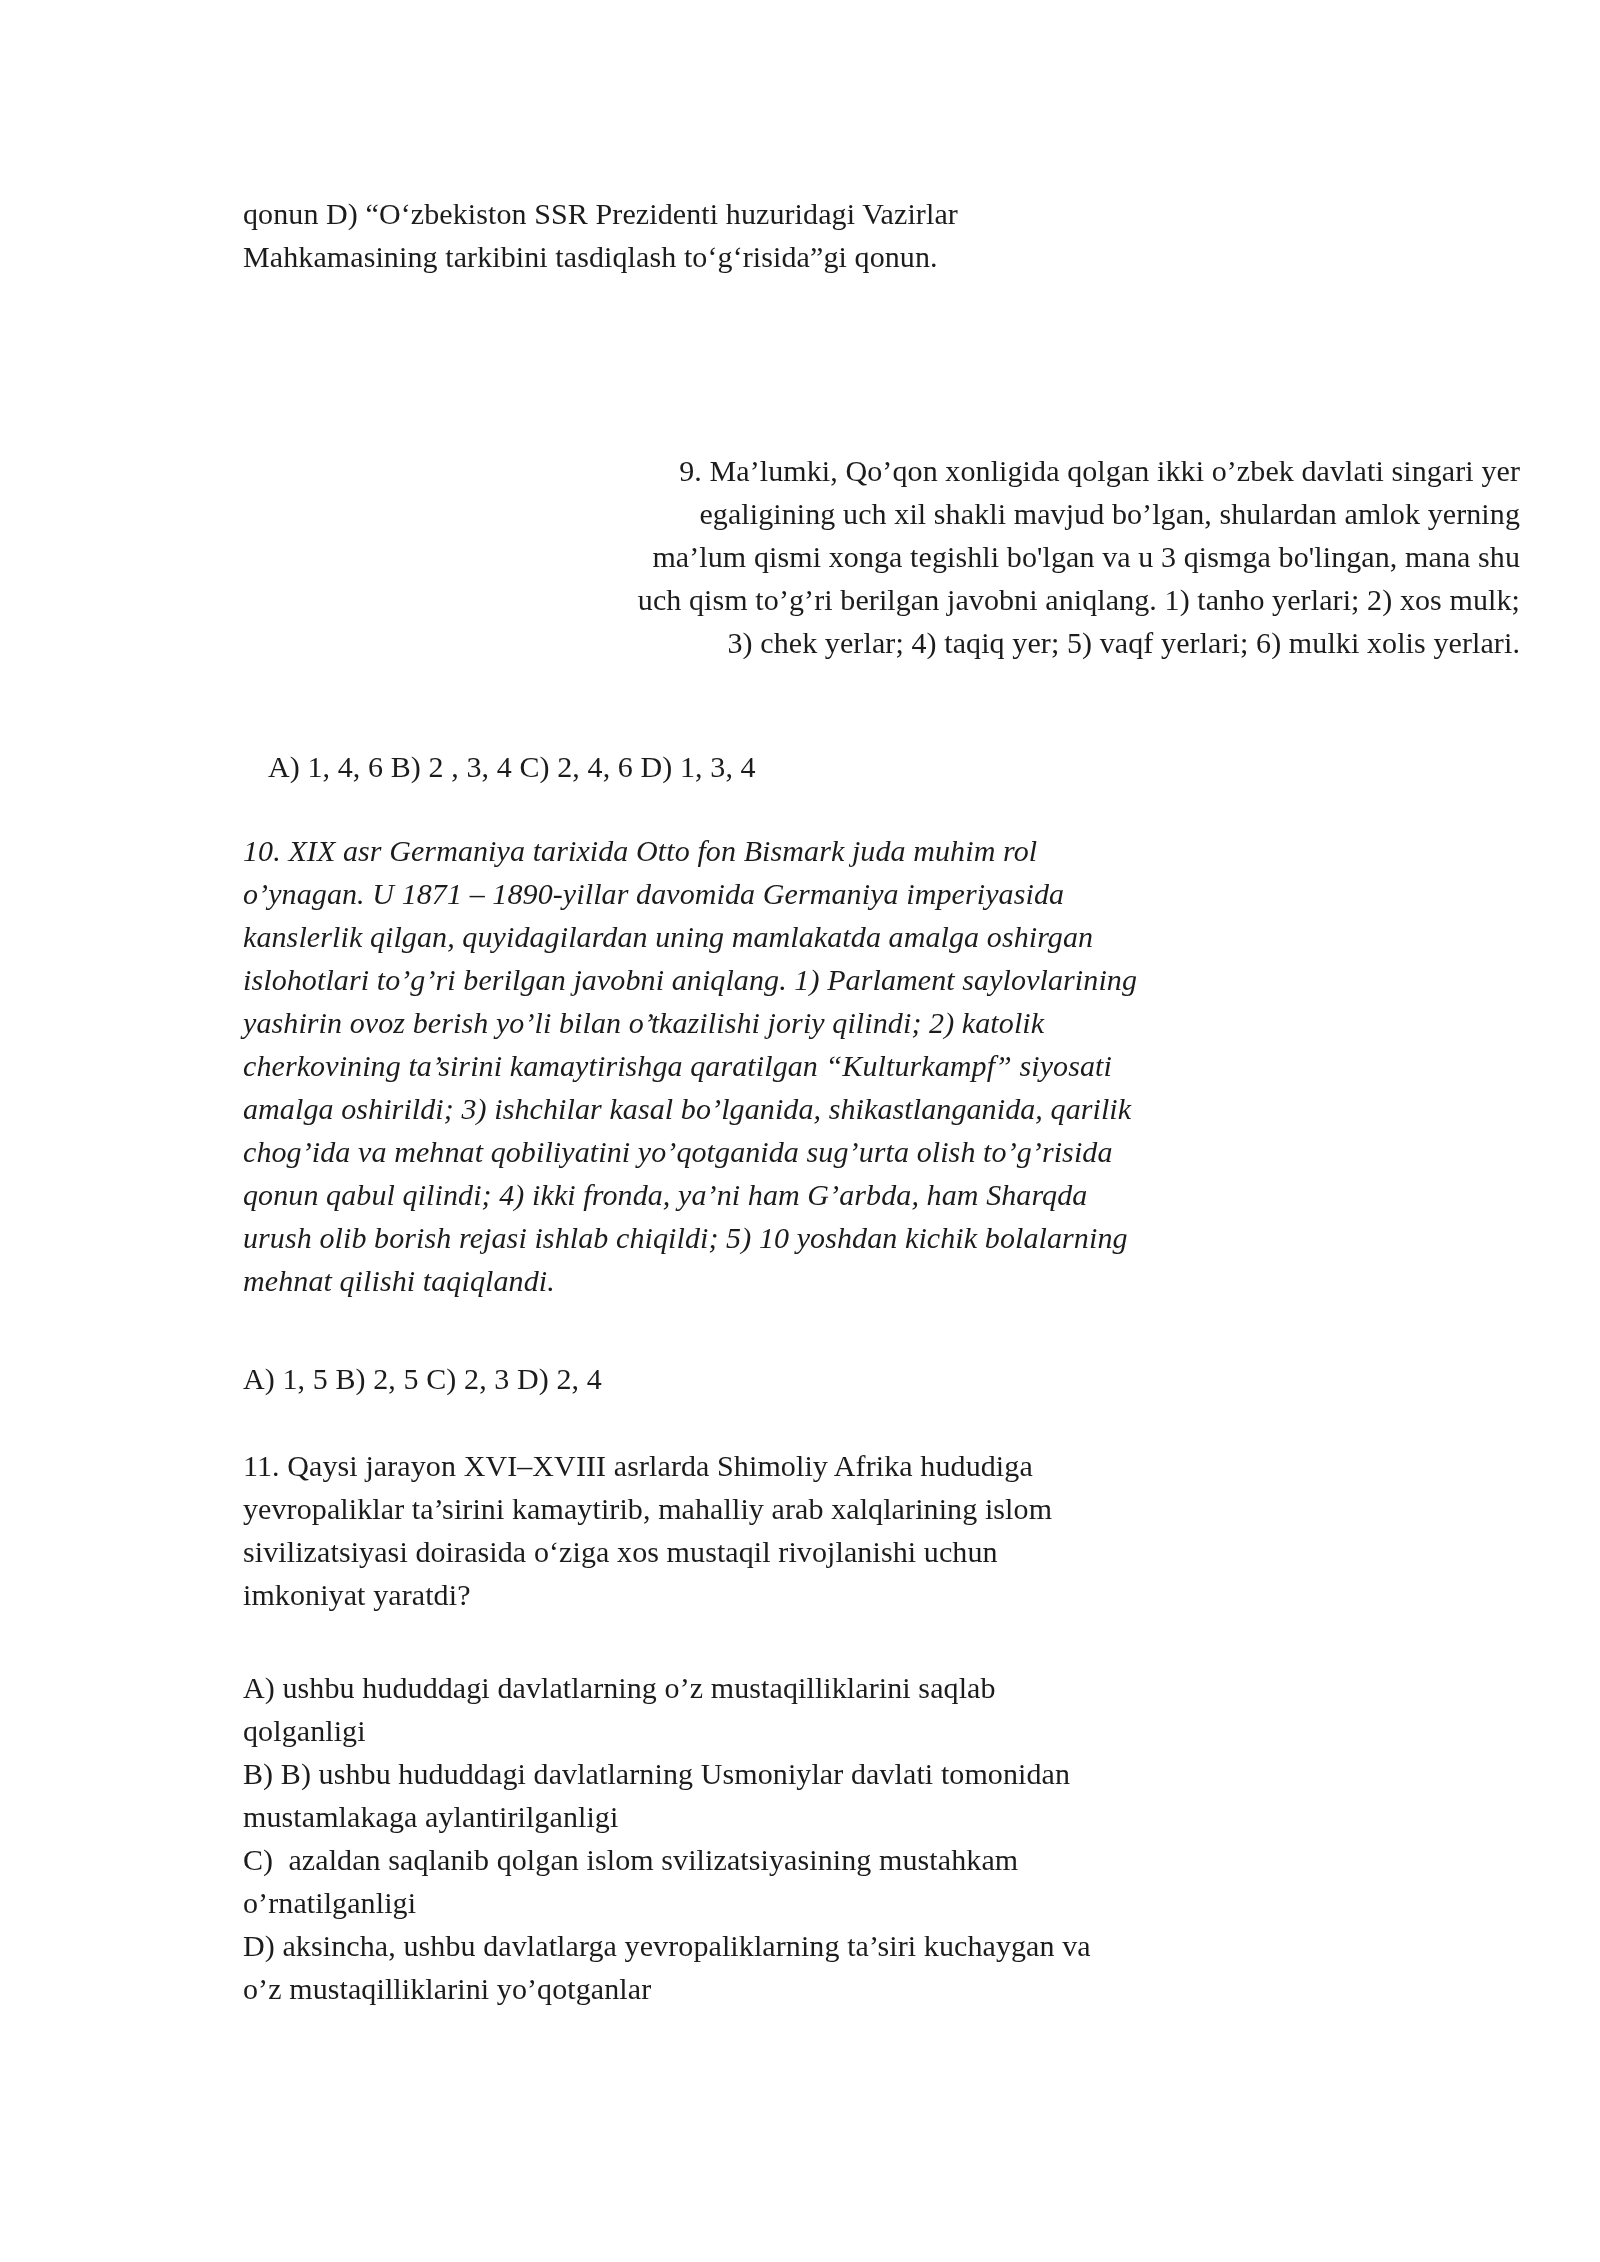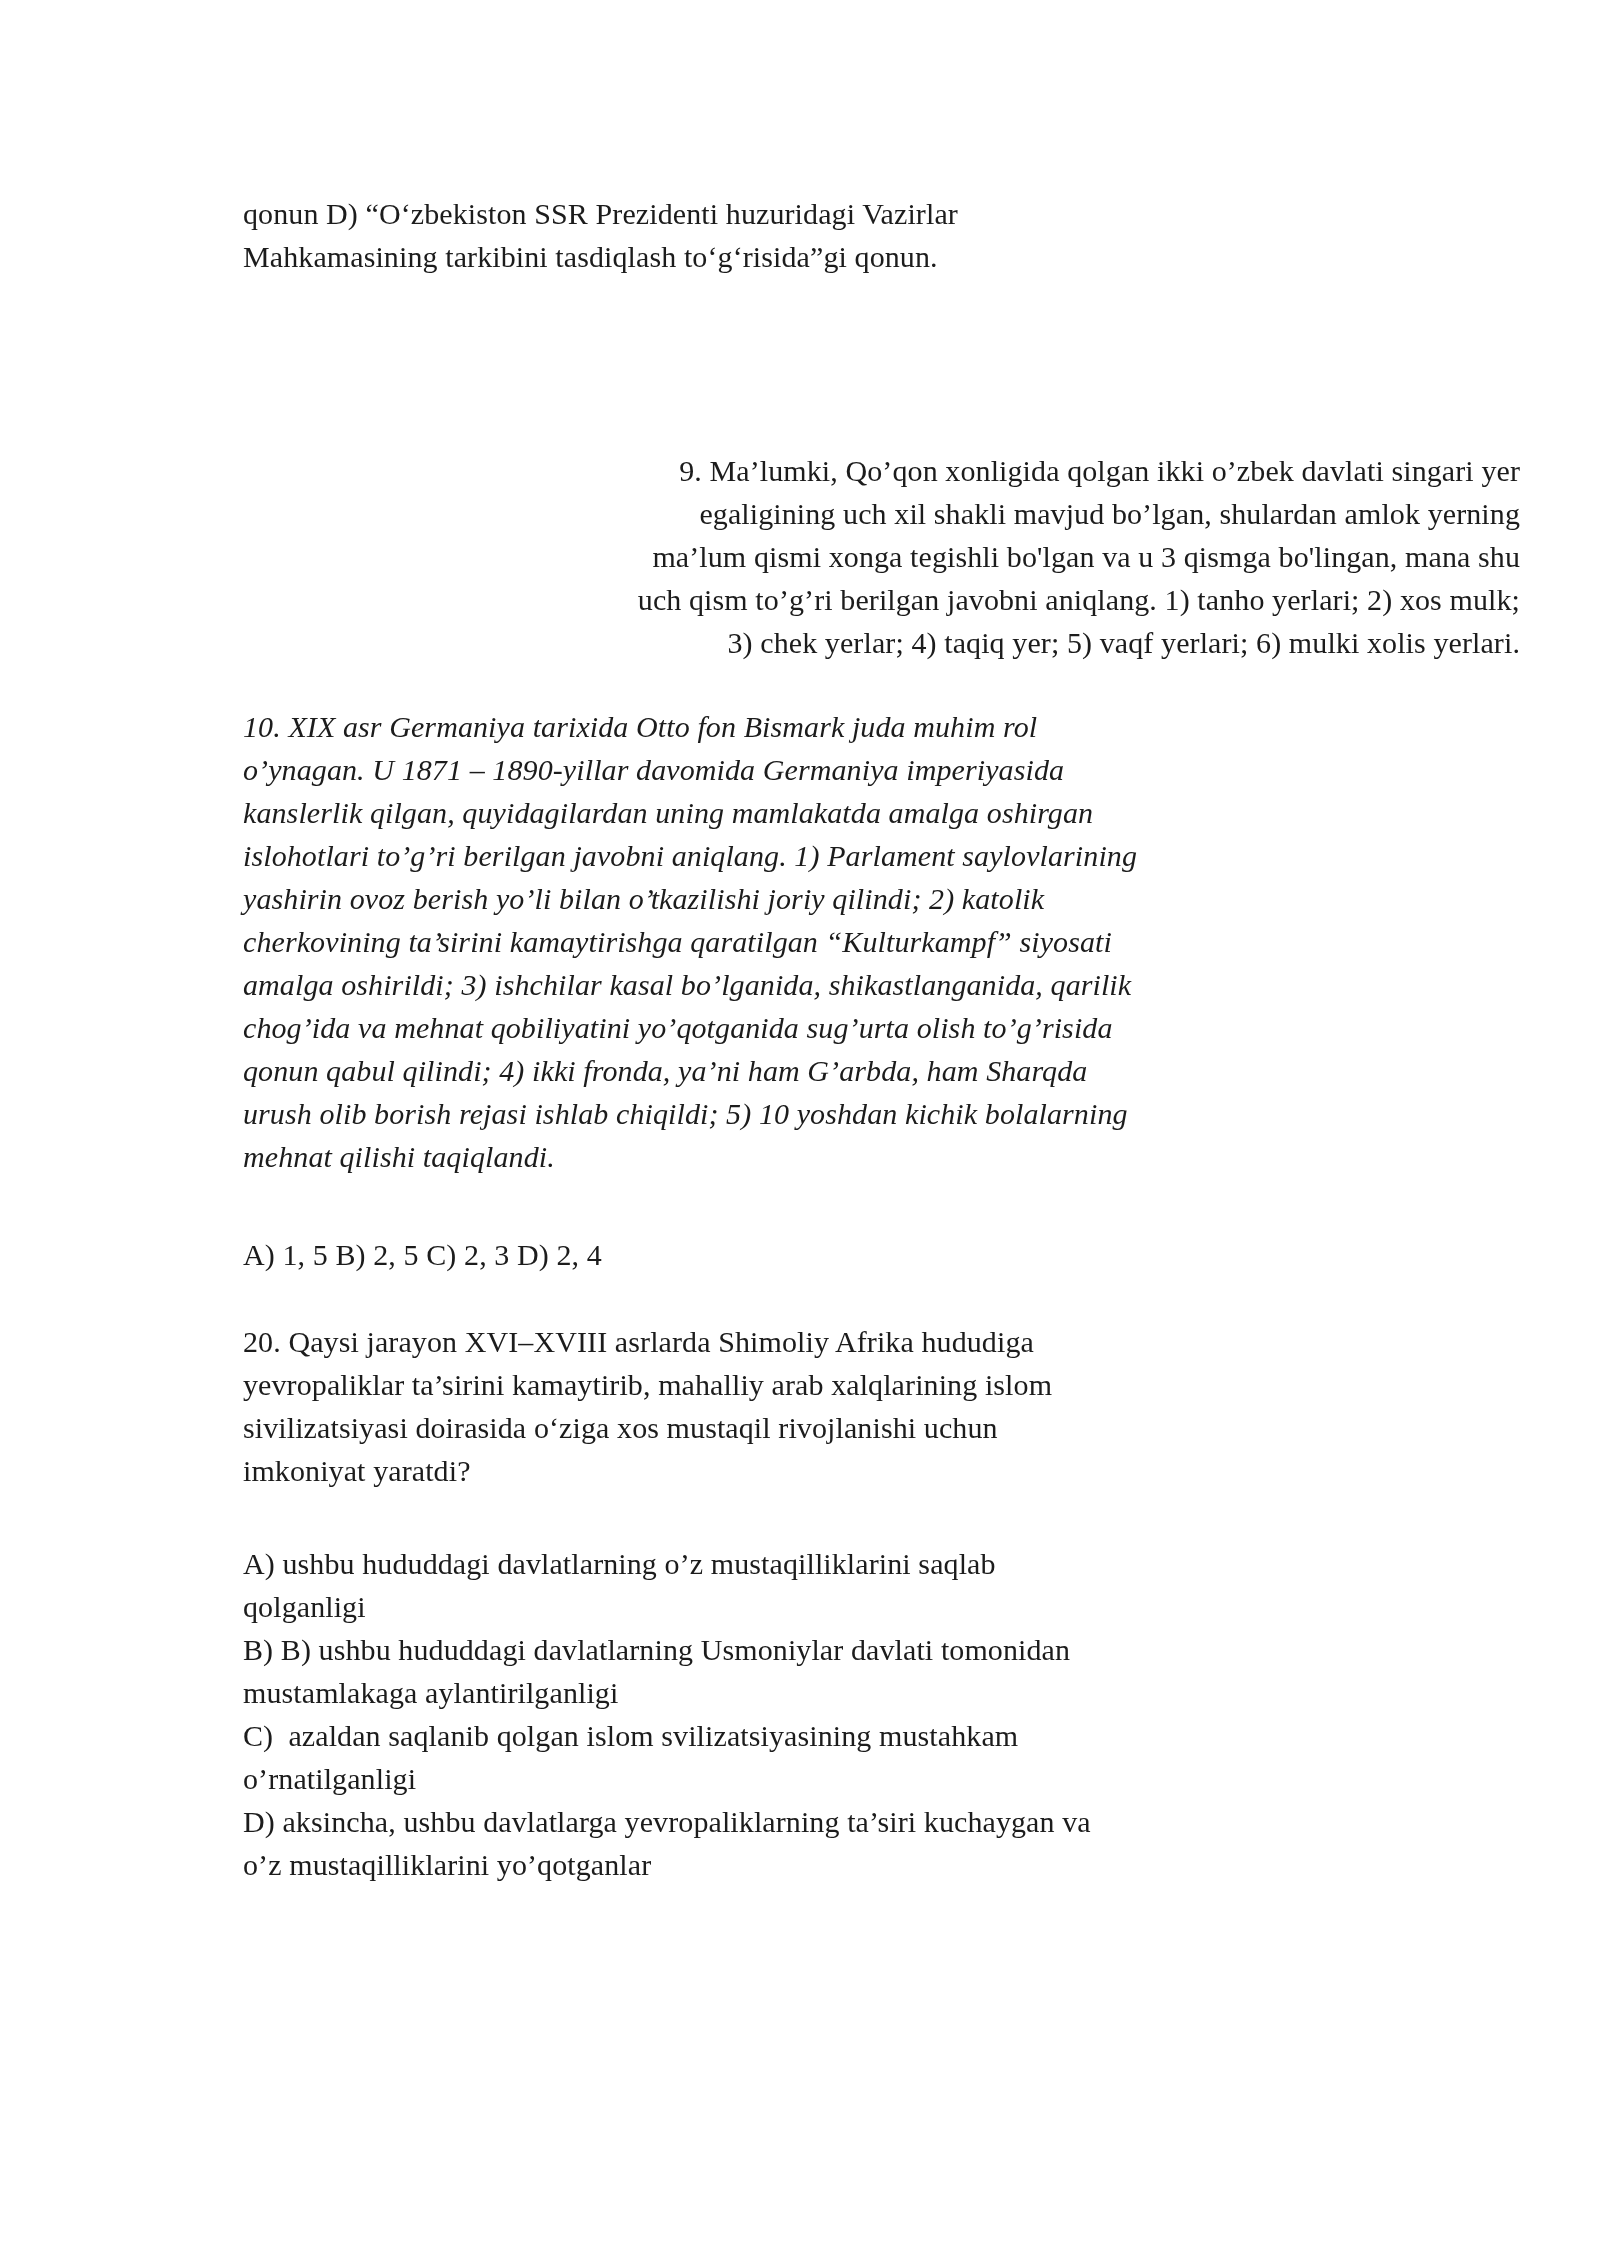--- a/index.html
+++ b/index.html
@@ -48,36 +48,37 @@
 
     <p class="para">qonun D) “Oʻzbekiston SSR Prezidenti huzuridagi Vazirlar
 Mahkamasining tarkibini tasdiqlash toʻgʻrisida”gi qonun.</p>
 
     <p class="para m-q9">9. Ma’lumki, Qo’qon xonligida qolgan ikki o’zbek davlati singari yer
 egaligining uch xil shakli mavjud bo’lgan, shulardan amlok yerning
 ma’lum qismi xonga tegishli bo'lgan va u 3 qismga bo'lingan, mana shu
 uch qism to’g’ri berilgan javobni aniqlang. 1) tanho yerlari; 2) xos mulk;
 3) chek yerlar; 4) taqiq yer; 5) vaqf yerlari; 6) mulki xolis yerlari.</p>
 
+    <p class="para m-a9 indent">A) 1, 4, 6 B) 2 , 3, 4 C) 2, 4, 6 D) 1, 3, 4</p>
 
     <p class="para m-q10">10. XIX asr Germaniya tarixida Otto fon Bismark juda muhim rol
 o’ynagan. U 1871 – 1890-yillar davomida Germaniya imperiyasida
 kanslerlik qilgan, quyidagilardan uning mamlakatda amalga oshirgan
 islohotlari to’g’ri berilgan javobni aniqlang. 1) Parlament saylovlarining
 yashirin ovoz berish yo’li bilan o’tkazilishi joriy qilindi; 2) katolik
 cherkovining ta’sirini kamaytirishga qaratilgan “Kulturkampf” siyosati
 amalga oshirildi; 3) ishchilar kasal bo’lganida, shikastlanganida, qarilik
 chog’ida va mehnat qobiliyatini yo’qotganida sug’urta olish to’g’risida
 qonun qabul qilindi; 4) ikki fronda, ya’ni ham G’arbda, ham Sharqda
 urush olib borish rejasi ishlab chiqildi; 5) 10 yoshdan kichik bolalarning
 mehnat qilishi taqiqlandi.</p>
 
     <p class="para m-a10">A) 1, 5 B) 2, 5 C) 2, 3 D) 2, 4</p>
 
-    <p class="para m-q11">20. Qaysi jarayon XVI–XVIII asrlarda Shimoliy Afrika hududiga
+    <p class="para m-q11">11. Qaysi jarayon XVI–XVIII asrlarda Shimoliy Afrika hududiga
 yevropaliklar ta’sirini kamaytirib, mahalliy arab xalqlarining islom
 sivilizatsiyasi doirasida oʻziga xos mustaqil rivojlanishi uchun
 imkoniyat yaratdi?</p>
 
     <p class="para m-opts">A) ushbu hududdagi davlatlarning o’z mustaqilliklarini saqlab
 qolganligi
 B) B) ushbu hududdagi davlatlarning Usmoniylar davlati tomonidan
 mustamlakaga aylantirilganligi
 C)  azaldan saqlanib qolgan islom svilizatsiyasining mustahkam
 o’rnatilganligi

